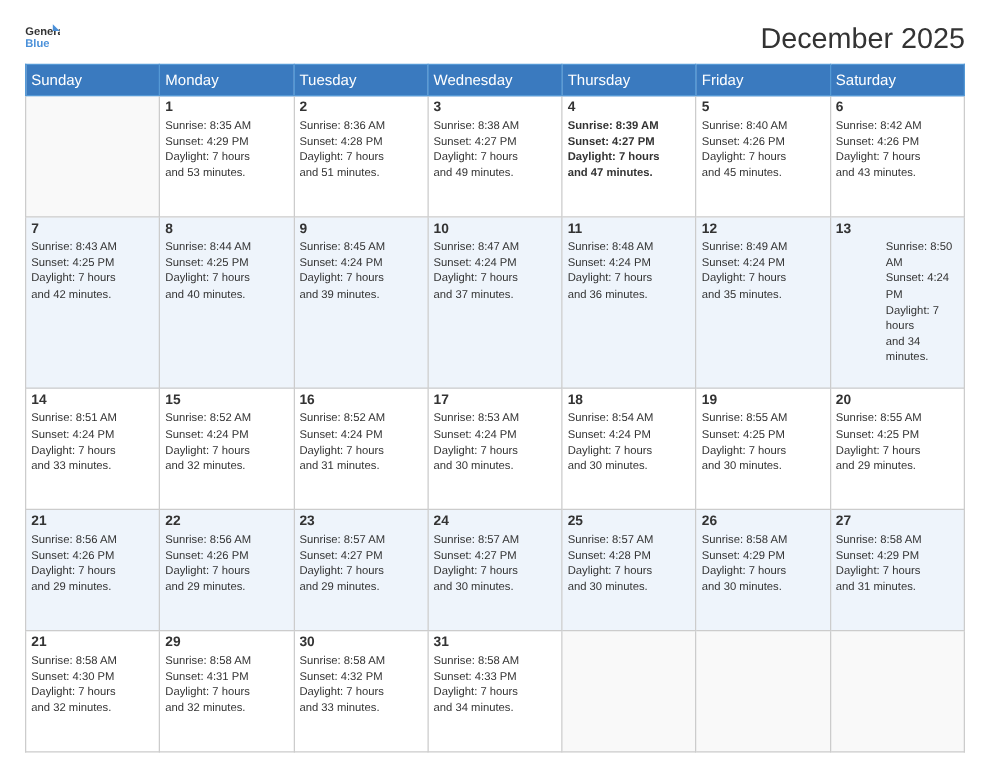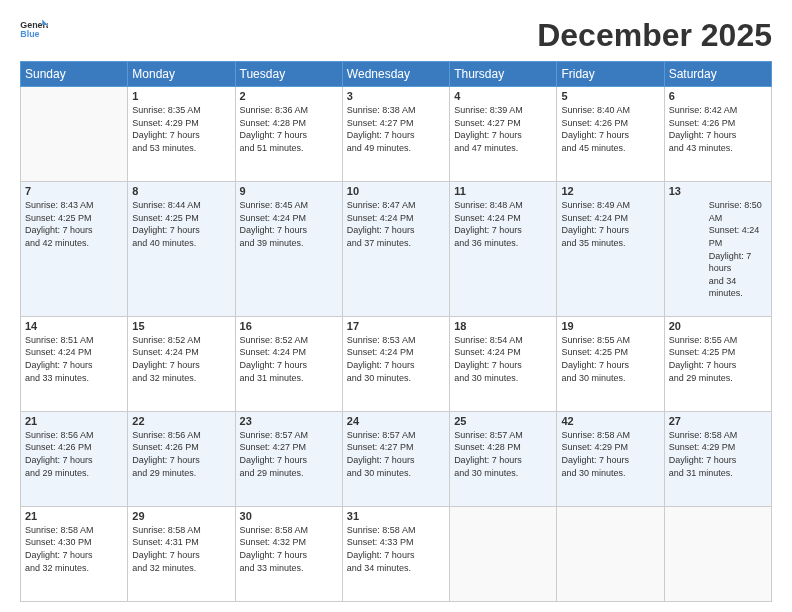--- a/index.html
+++ b/index.html
@@ -29,22 +29,22 @@
       gap: 4px;
     }
     .logo-icon {
       width: 28px;
       height: 22px;
     }
     .title-section {
       text-align: right;
     }
     .main-title {
-      font-size: 32px;
-      font-weight: bold;
+      font-size: 23px;
+      font-weight: normal;
       color: #333;
       line-height: 1.1;
     }
     .subtitle {
       font-size: 14px;
       color: #555;
       margin-top: 2px;
     }
     .calendar {
       flex: 1;
@@ -137,21 +137,21 @@
           </td>
           <td>
             <span class="day-number">3</span>
             <div class="day-info" style="white-space: pre-line;">Sunrise: 8:38 AM
 Sunset: 4:27 PM
 Daylight: 7 hours
 and 49 minutes.</div>
           </td>
           <td>
             <span class="day-number">4</span>
-            <div class="day-info" style="white-space: pre-line;">Sunrise: 8:39 AM
+            <div class="day-info" style="white-space: pre-line; font-weight: bold;">Sunrise: 8:39 AM
 Sunset: 4:27 PM
 Daylight: 7 hours
 and 47 minutes.</div>
           </td>
           <td>
             <span class="day-number">5</span>
             <div class="day-info" style="white-space: pre-line;">Sunrise: 8:40 AM
 Sunset: 4:26 PM
 Daylight: 7 hours
 and 45 minutes.</div>
@@ -296,21 +296,21 @@
 and 30 minutes.</div>
           </td>
           <td>
             <span class="day-number">25</span>
             <div class="day-info" style="white-space: pre-line;">Sunrise: 8:57 AM
 Sunset: 4:28 PM
 Daylight: 7 hours
 and 30 minutes.</div>
           </td>
           <td>
-            <span class="day-number">42</span>
+            <span class="day-number">26</span>
             <div class="day-info" style="white-space: pre-line;">Sunrise: 8:58 AM
 Sunset: 4:29 PM
 Daylight: 7 hours
 and 30 minutes.</div>
           </td>
           <td>
             <span class="day-number">27</span>
             <div class="day-info" style="white-space: pre-line;">Sunrise: 8:58 AM
 Sunset: 4:29 PM
 Daylight: 7 hours

